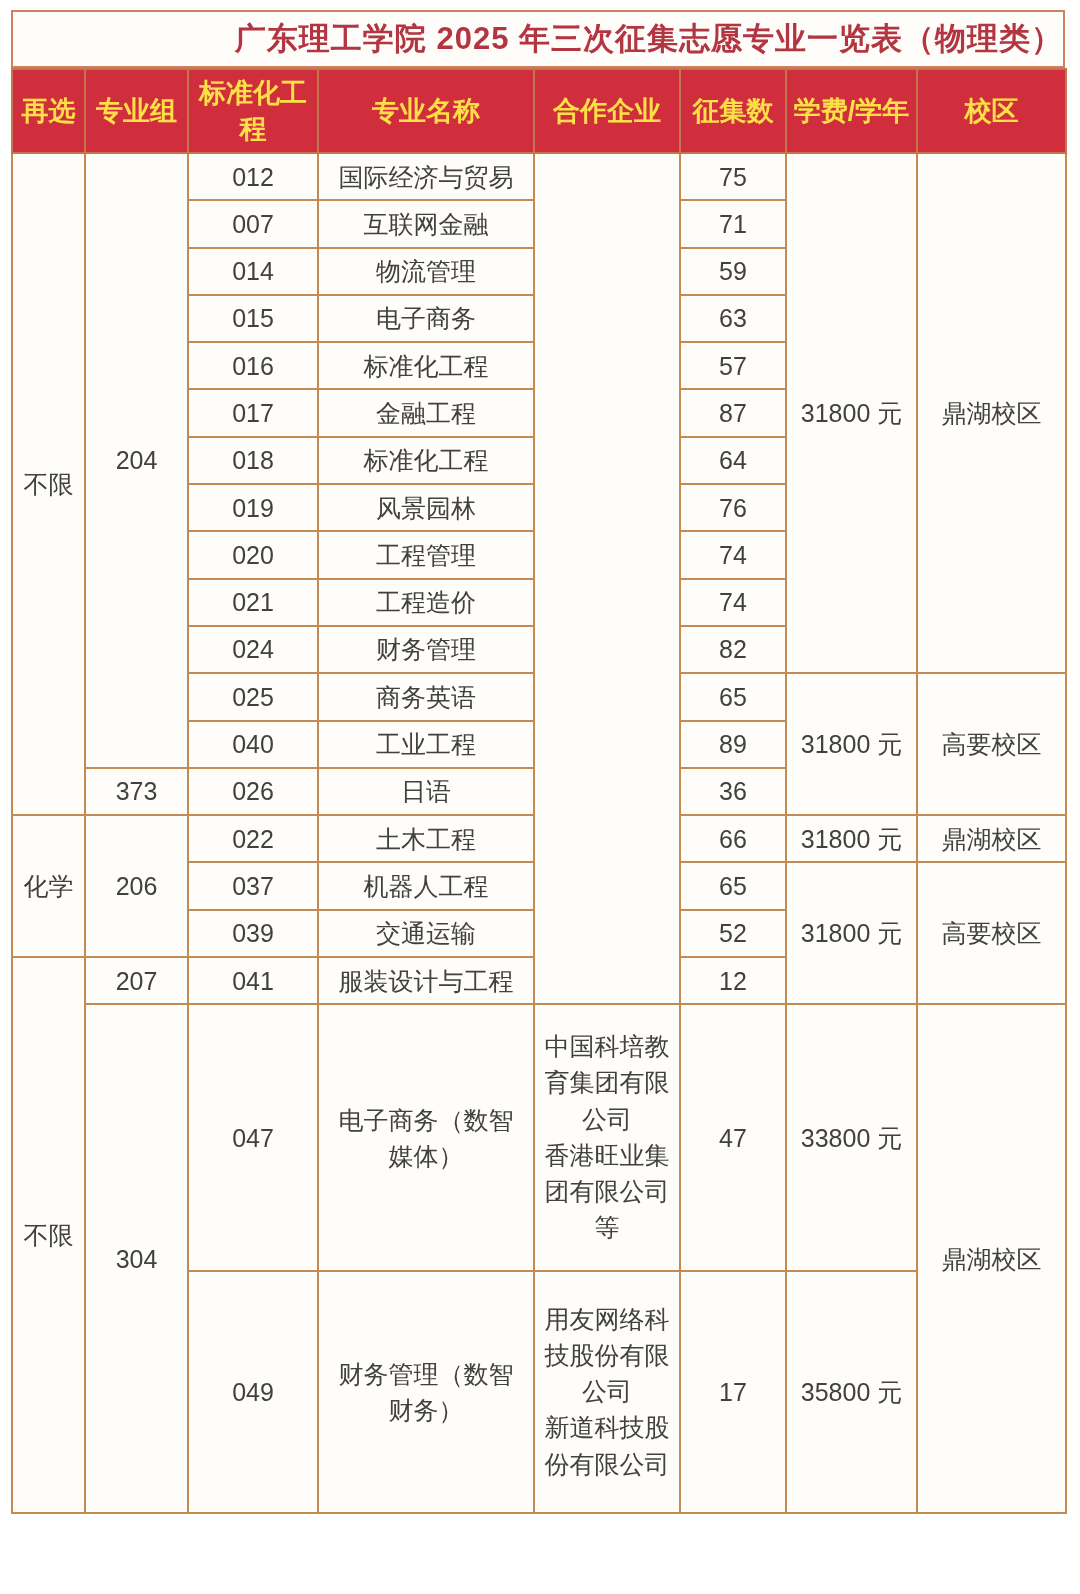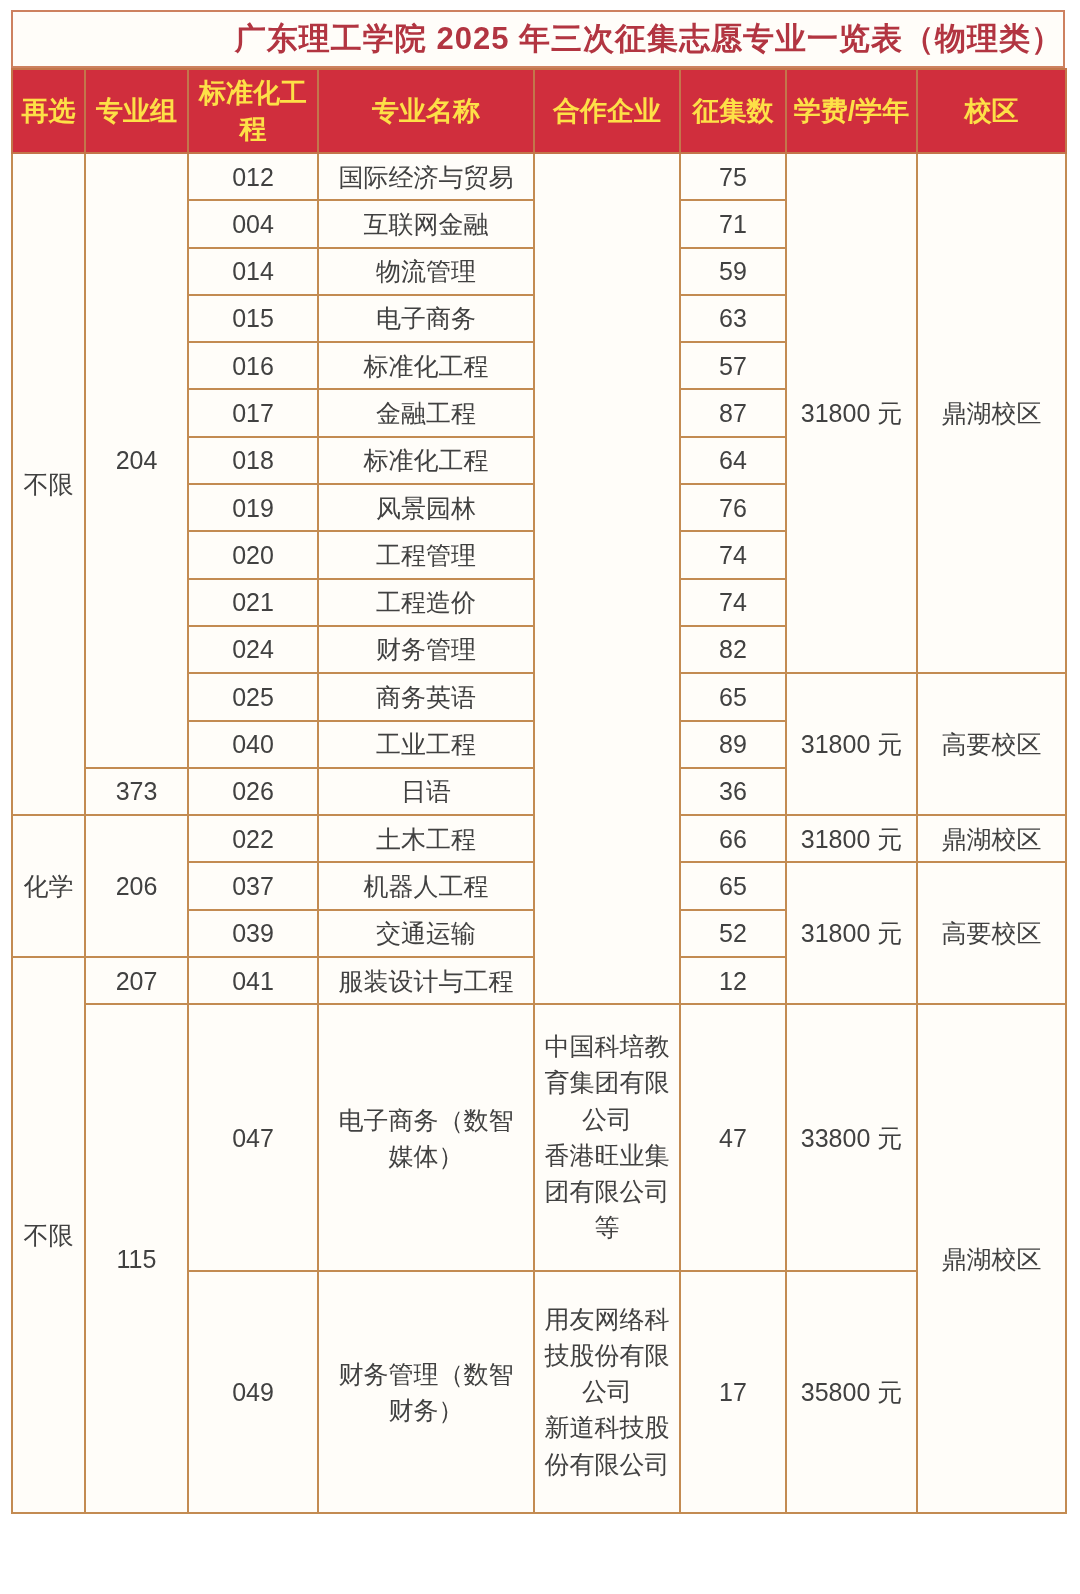--- a/index.html
+++ b/index.html
@@ -111,21 +111,21 @@
           <td rowspan="14">不限</td>
           <td rowspan="13">204</td>
           <td>012</td>
           <td class="major">国际经济与贸易</td>
           <td rowspan="18" class="enterprise"></td>
           <td>75</td>
           <td rowspan="11">31800 元</td>
           <td rowspan="11">鼎湖校区</td>
         </tr>
         <tr>
-          <td>004</td>
+          <td>007</td>
           <td class="major">互联网金融</td>
           <td>71</td>
         </tr>
         <tr>
           <td>014</td>
           <td class="major">物流管理</td>
           <td>59</td>
         </tr>
         <tr>
           <td>015</td>
@@ -207,21 +207,21 @@
           <td>52</td>
         </tr>
         <tr>
           <td rowspan="3">不限</td>
           <td>207</td>
           <td>041</td>
           <td class="major">服装设计与工程</td>
           <td>12</td>
         </tr>
         <tr class="tall-a">
-          <td rowspan="2">115</td>
+          <td rowspan="2">304</td>
           <td>047</td>
           <td class="major">电子商务（数智媒体）</td>
           <td class="enterprise">中国科培教育集团有限公司
 香港旺业集团有限公司
 等</td>
           <td>47</td>
           <td>33800 元</td>
           <td rowspan="2">鼎湖校区</td>
         </tr>
         <tr class="tall-b">

